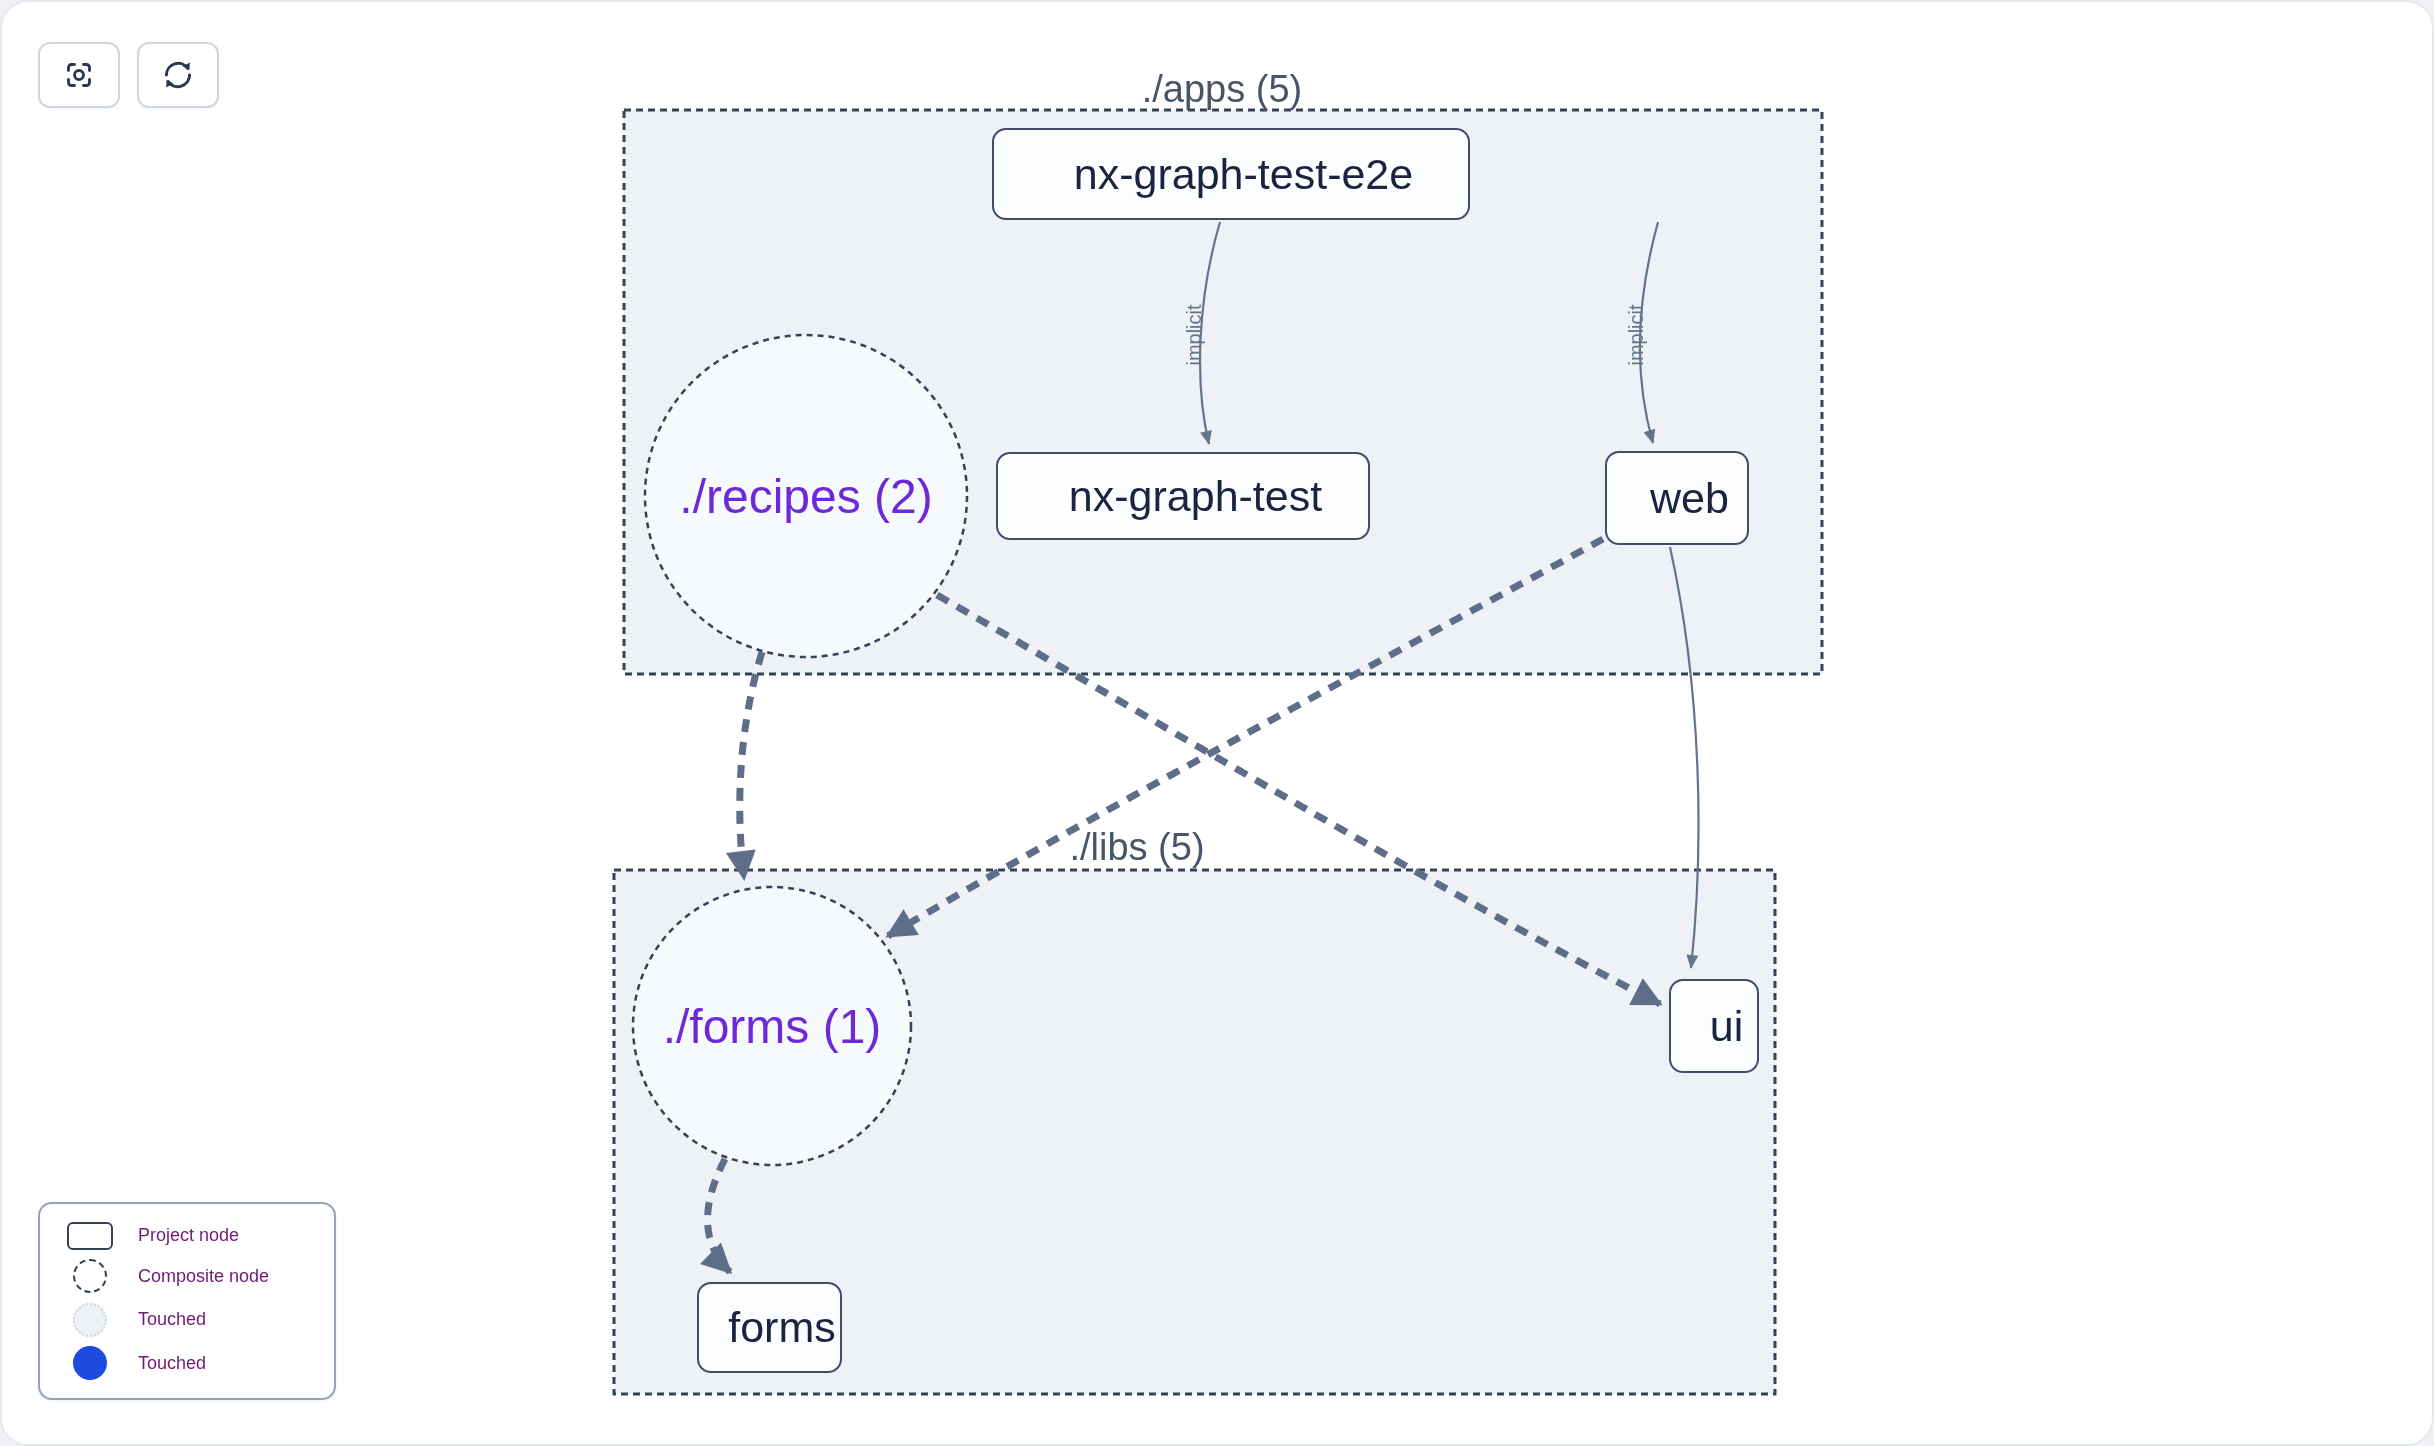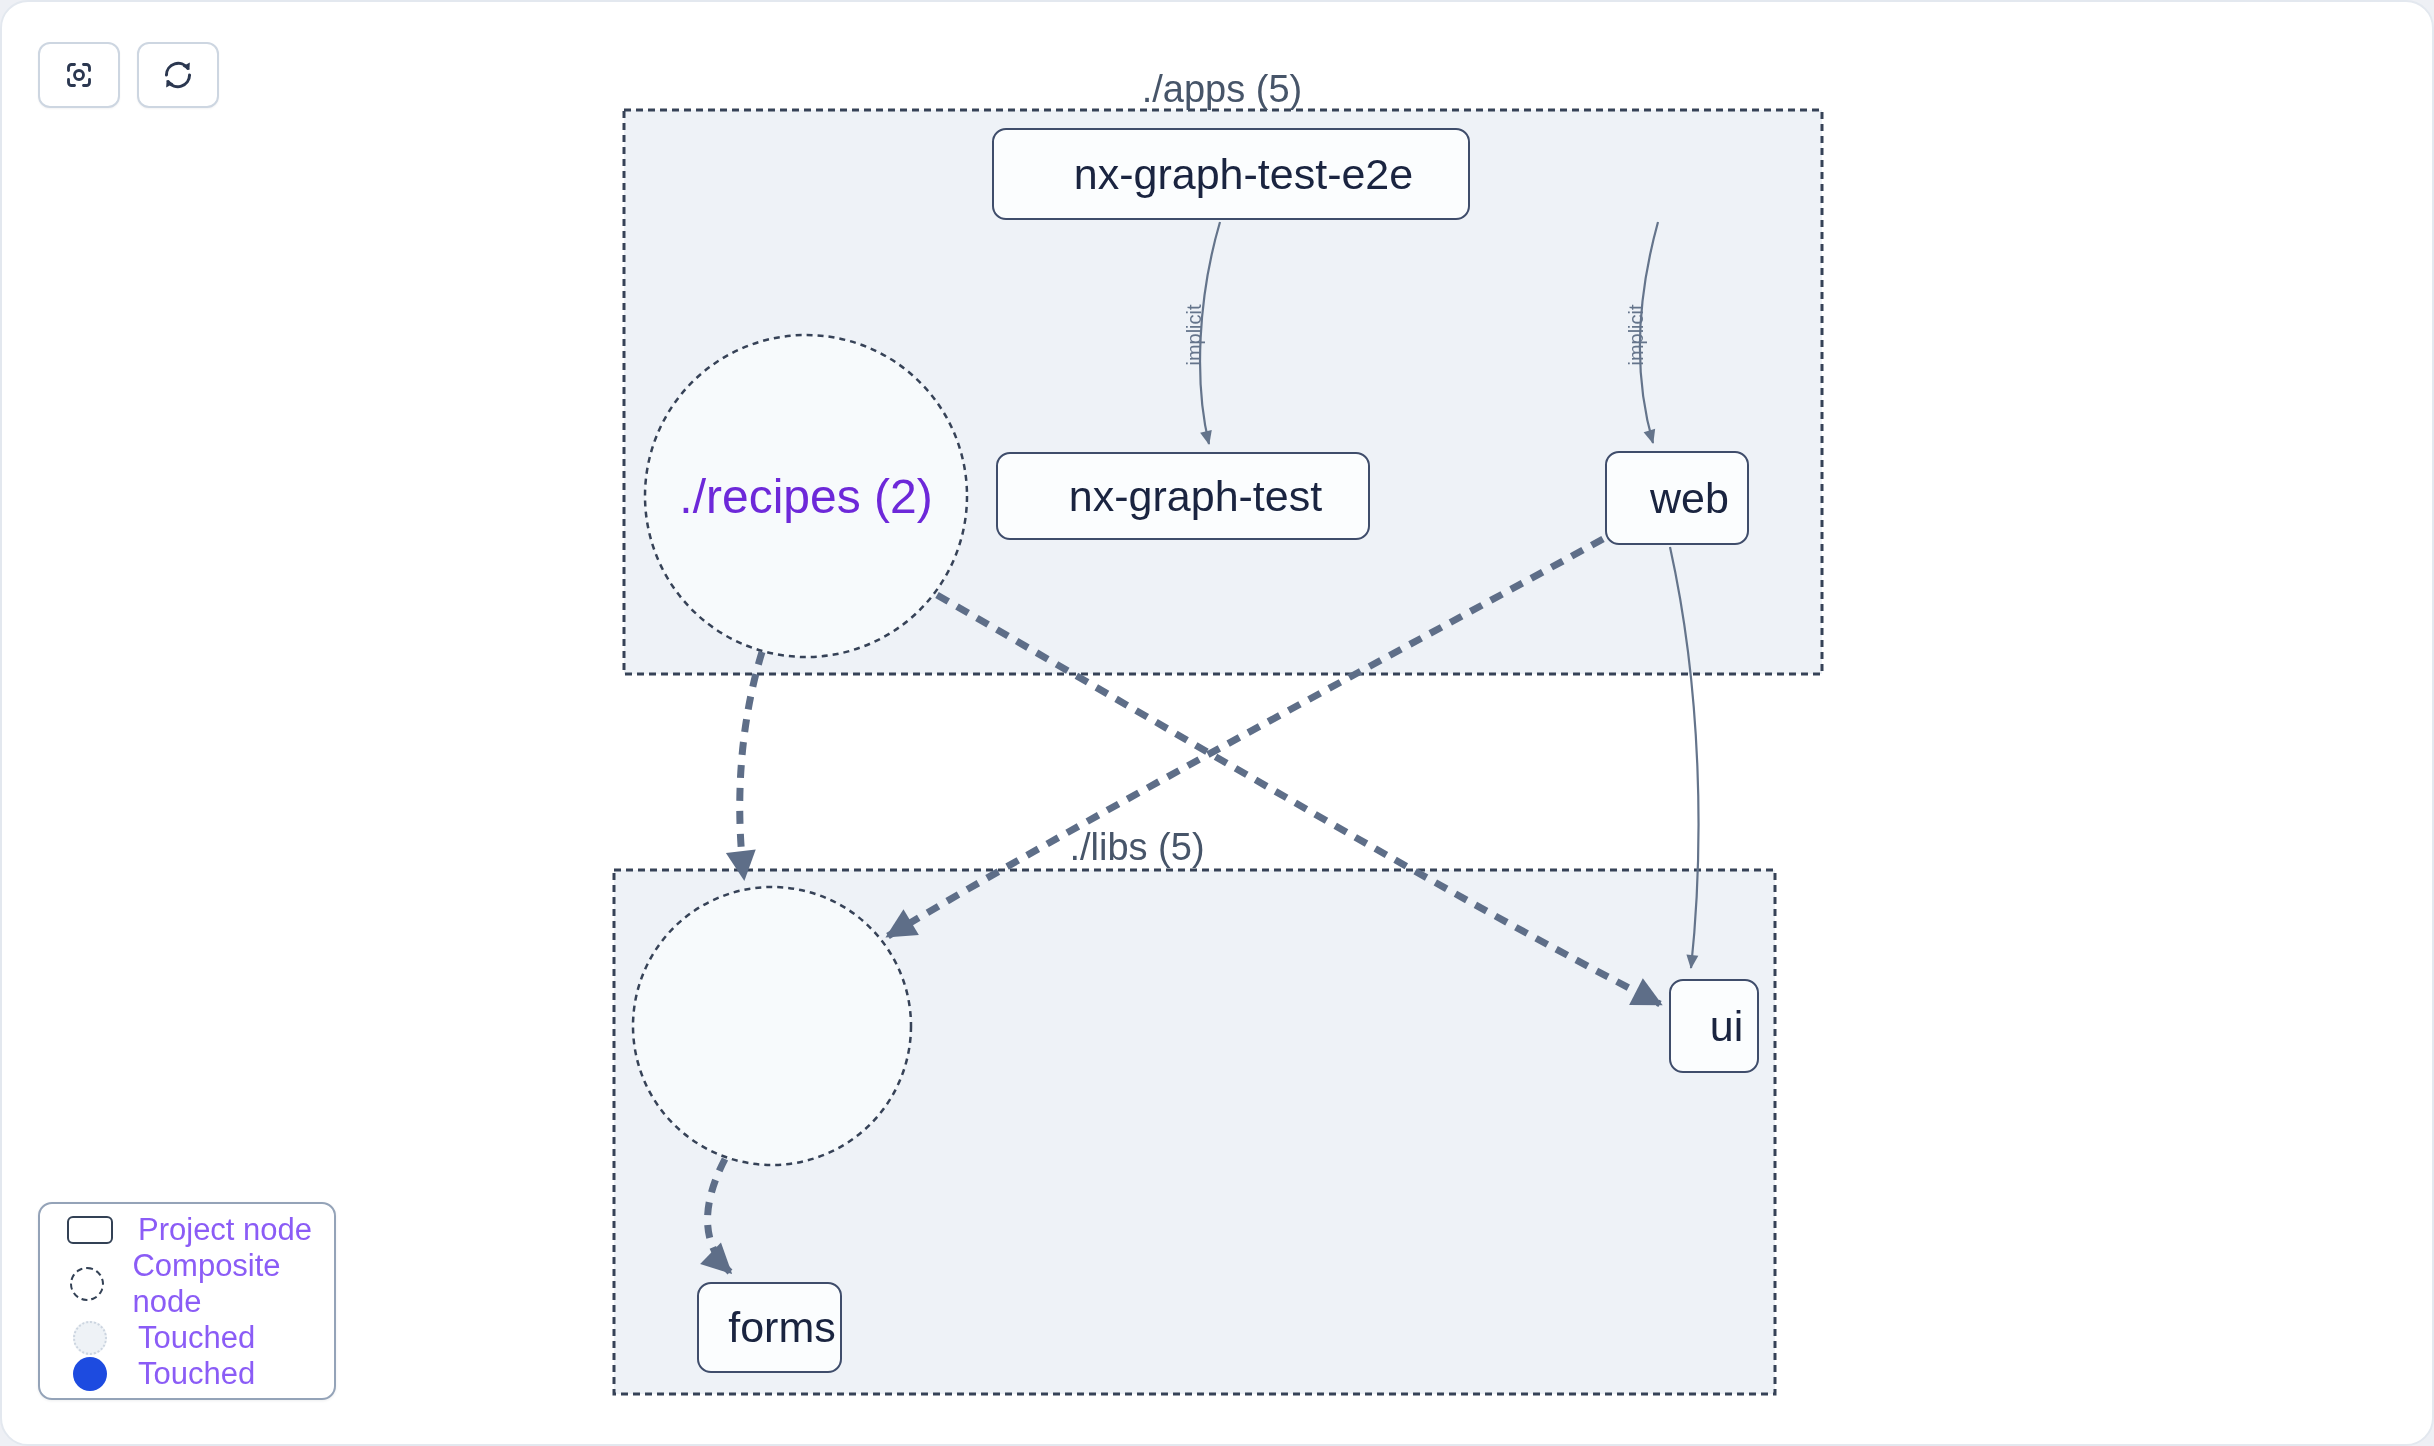--- a/index.html
+++ b/index.html
@@ -32,21 +32,21 @@
         box-shadow:0 1px 2px rgba(15,23,42,.05);cursor:pointer;padding:0;}
   .tool-btn svg{display:block;}
 
   
   .legend{position:absolute;left:36px;top:1200px;z-index:5;width:298px;height:198px;
         background:#fff;border:2px solid #94a3b8;border-radius:14px;box-sizing:border-box;
         box-shadow:0 1px 3px rgba(15,23,42,.07);
         display:flex;flex-direction:column;justify-content:space-evenly;padding:8px 0;}
   .legend-row{display:flex;align-items:center;padding-left:24px;}
   .legend-sym{width:52px;display:flex;align-items:center;justify-content:center;}
-  .legend-label{margin-left:22px;font-size:31px;color:#8b5cf6;}
+  .legend-label{margin-left:22px;font-size:18px;color:#701a75;}
   .sym-project{width:46px;height:28px;border:2px solid #334155;border-radius:6px;background:#fff;box-sizing:border-box;}
   .sym-composite{width:34px;height:34px;border:2px dashed #334155;border-radius:50%;background:#fff;box-sizing:border-box;}
   .sym-affected{width:34px;height:34px;border:2px dotted #ccd5e0;border-radius:50%;background:#eef2f6;box-sizing:border-box;}
   .sym-touched{width:34px;height:34px;border-radius:50%;background:#1d4be0;}
 </style>
 </head>
 <body>
 
 <div class="stage">
 
@@ -82,20 +82,21 @@
   <div class="edge-label" style="left:1132px;top:321px;">implicit</div>
   <div class="edge-label" style="left:1574px;top:321px;">implicit</div>
 
   <div class="node" style="left:990px;top:126px;width:478px;height:92px;">nx-graph-test-e2e</div>
   <div class="node" style="left:994px;top:450px;width:374px;height:88px;">nx-graph-test</div>
   <div class="node" style="left:1603px;top:449px;width:144px;height:94px;">web</div>
   <div class="node" style="left:1667px;top:977px;width:90px;height:94px;">ui</div>
   <div class="node" style="left:695px;top:1280px;width:145px;height:91px;">forms</div>
 
   <div class="circle-label" style="left:604px;top:454px;">./recipes (2)</div>
+  <div class="circle-label" style="left:570px;top:984px;">./forms (1)</div>
 
   <div class="toolbar">
     <button class="tool-btn">
       <svg width="36" height="36" viewBox="0 0 24 24">
         <g fill="none" stroke="#2b3750" stroke-width="1.9" stroke-linecap="round">
           <path d="M5 9 V7 a2 2 0 0 1 2 -2 h2"></path>
           <path d="M15 5 h2 a2 2 0 0 1 2 2 v2"></path>
           <path d="M19 15 v2 a2 2 0 0 1 -2 2 h-2"></path>
           <path d="M9 19 H7 a2 2 0 0 1 -2 -2 v-2"></path>
           <circle cx="12" cy="12" r="3"></circle>

